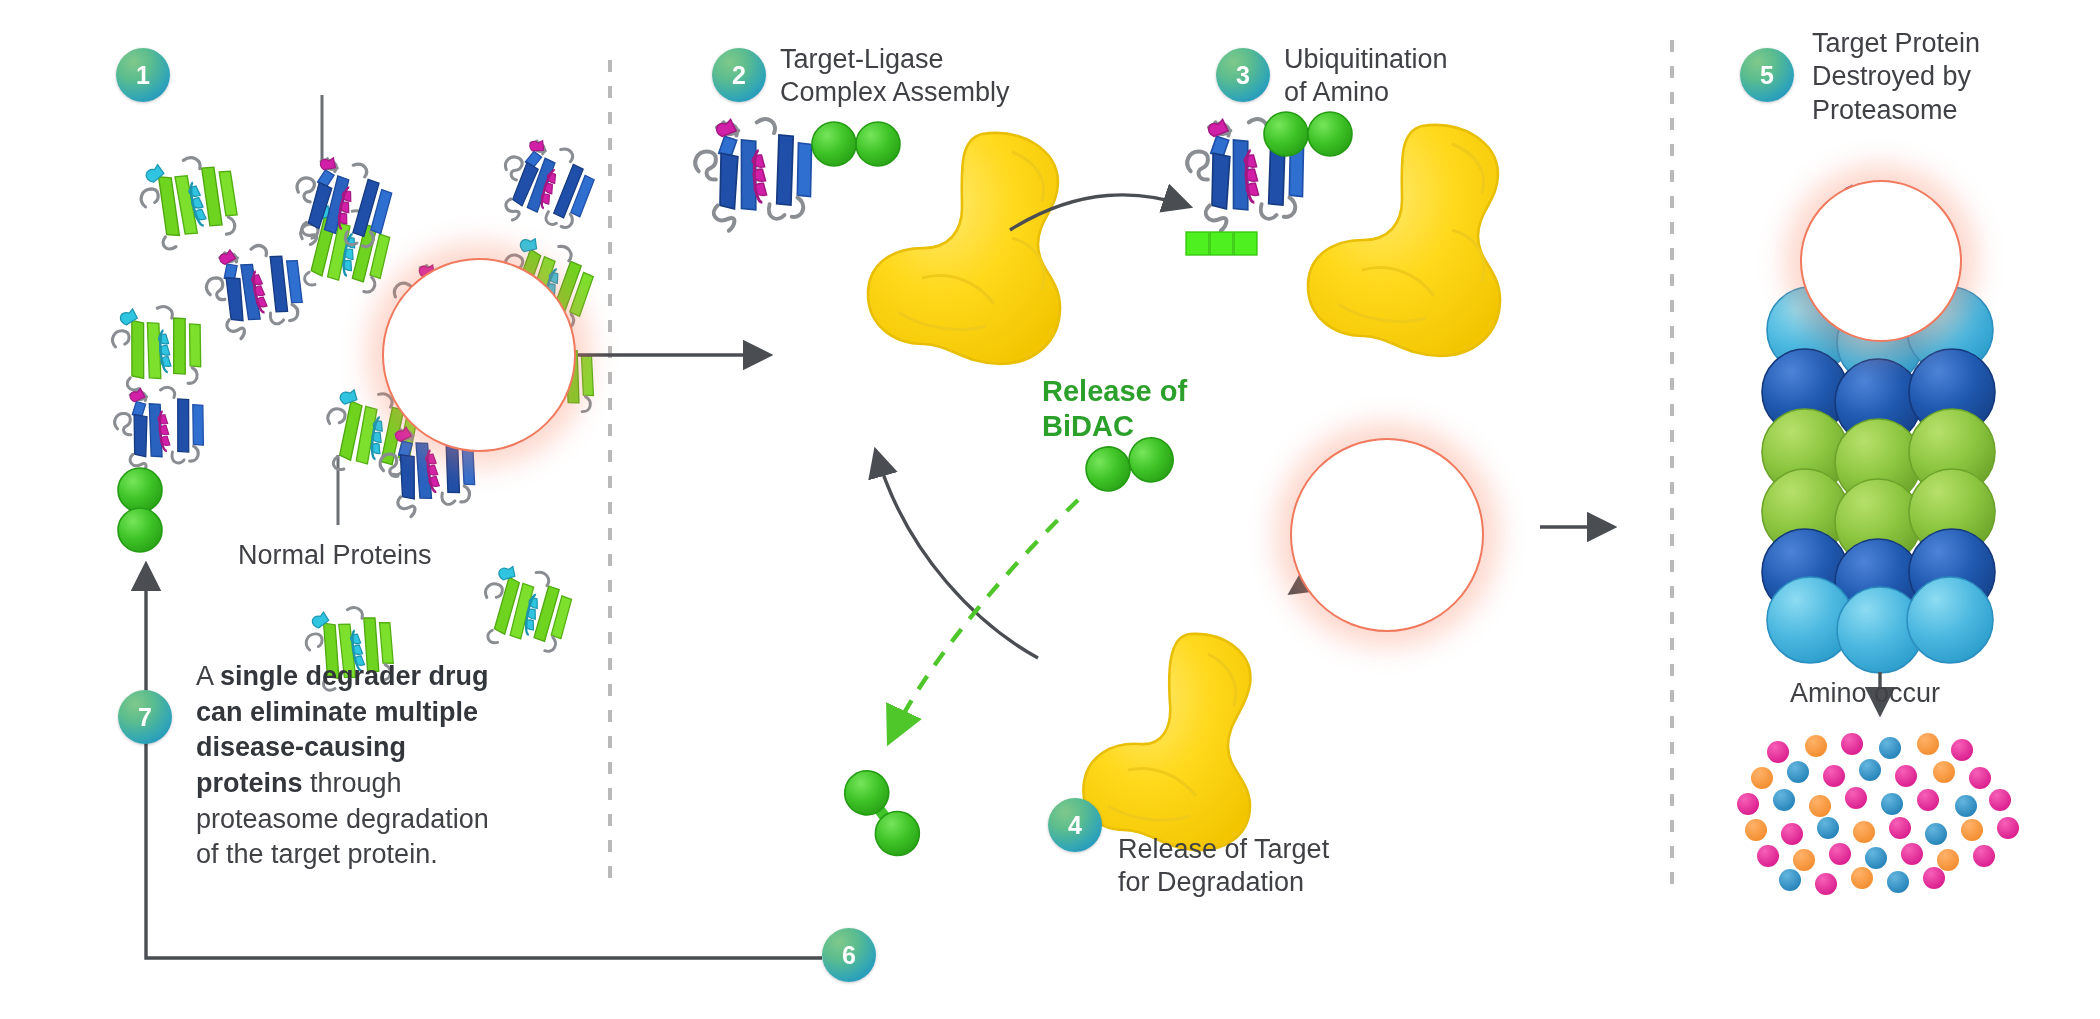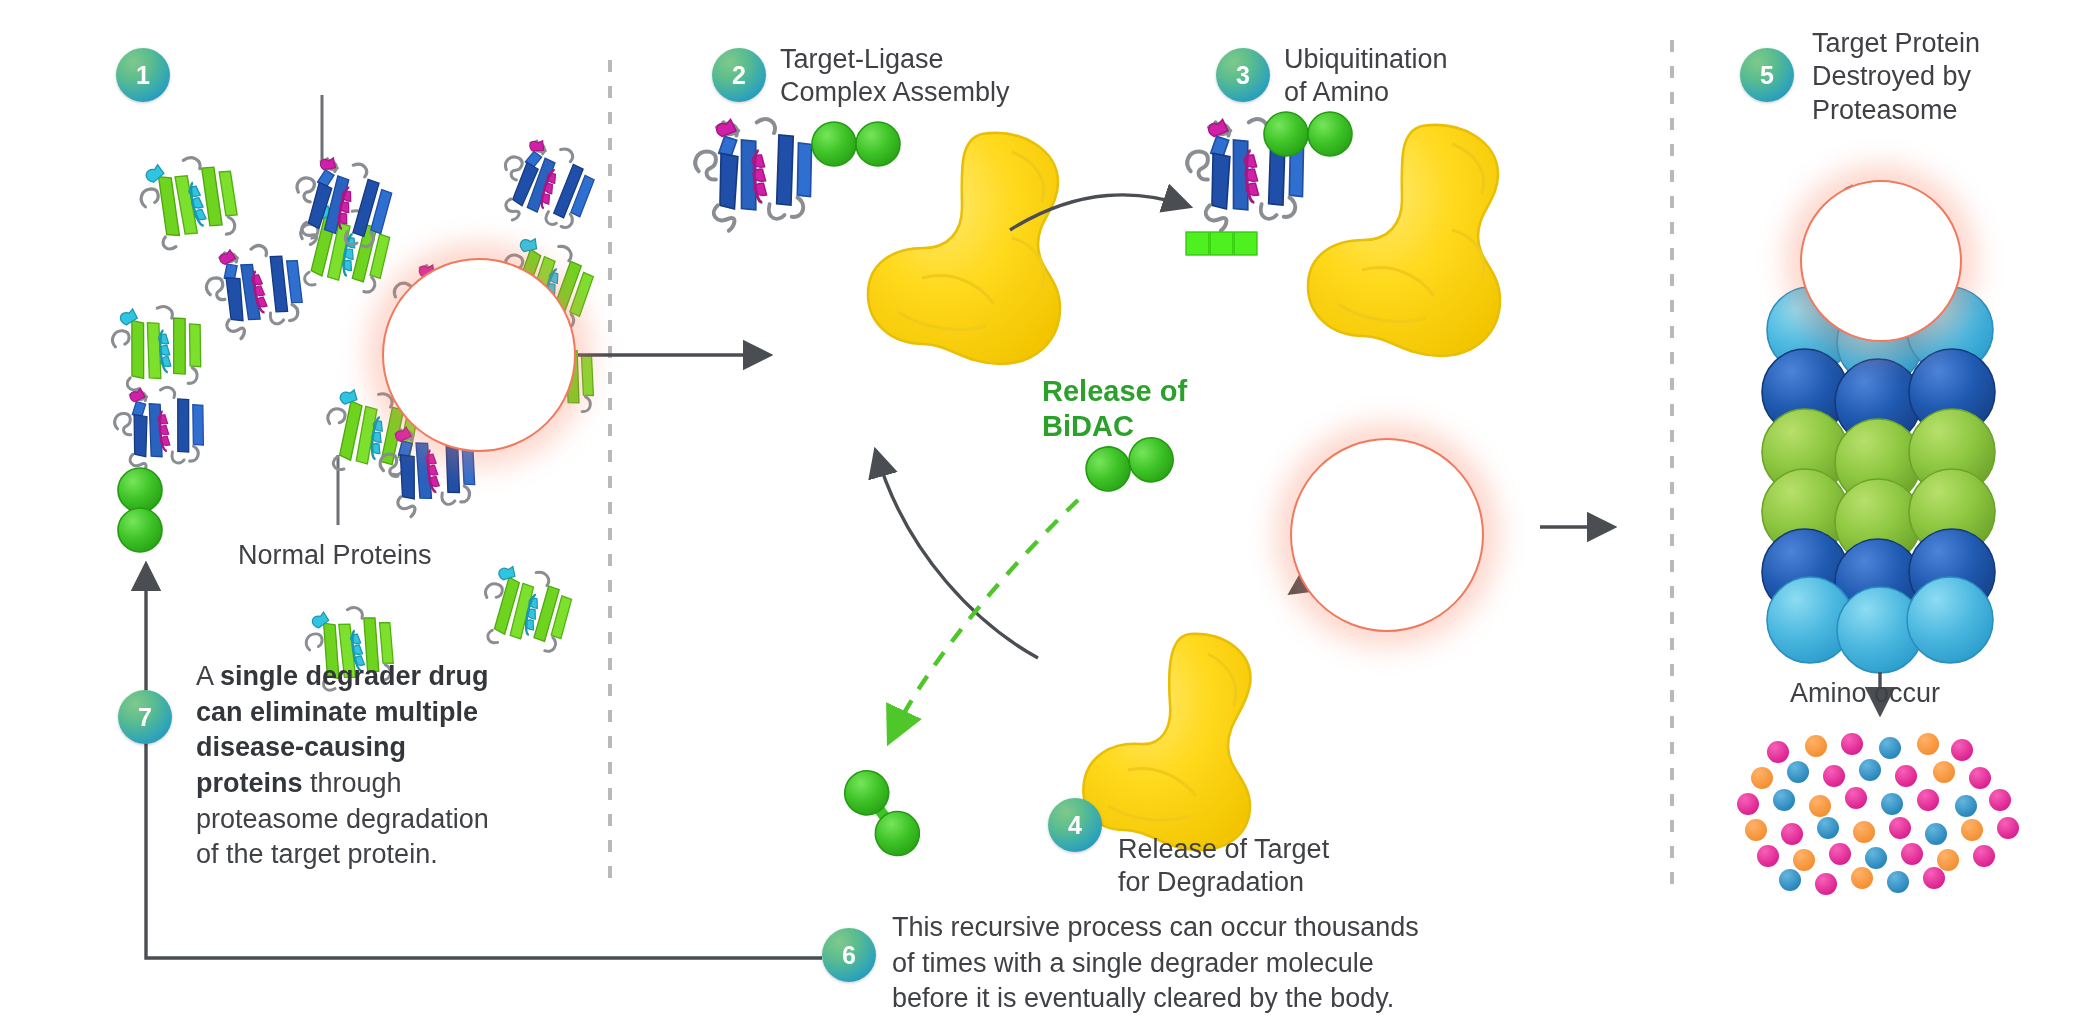--- a/index.html
+++ b/index.html
@@ -469,19 +469,14 @@
     <div>Release of</div>
     <div>BiDAC</div>
   </div>
 
   <div class="badge" style="left:118px;top:690px;">7</div>
   <div class="body-text" style="left:196px;top:659px;width:322px;">
     <span>A </span><b>single degrader drug can eliminate multiple disease-causing proteins</b><span> through proteasome degradation of the target protein.</span>
   </div>
 
   <div class="badge" style="left:822px;top:928px;">6</div>
-  <div class="body-text" style="left:892px;top:910px;width:560px;">
-    <div>This recursive process can occur thousands</div>
-    <div>of times with a single degrader molecule</div>
-    <div>before it is eventually cleared by the body.</div>
-  </div>
 
 </div>
 
 </body></html>

